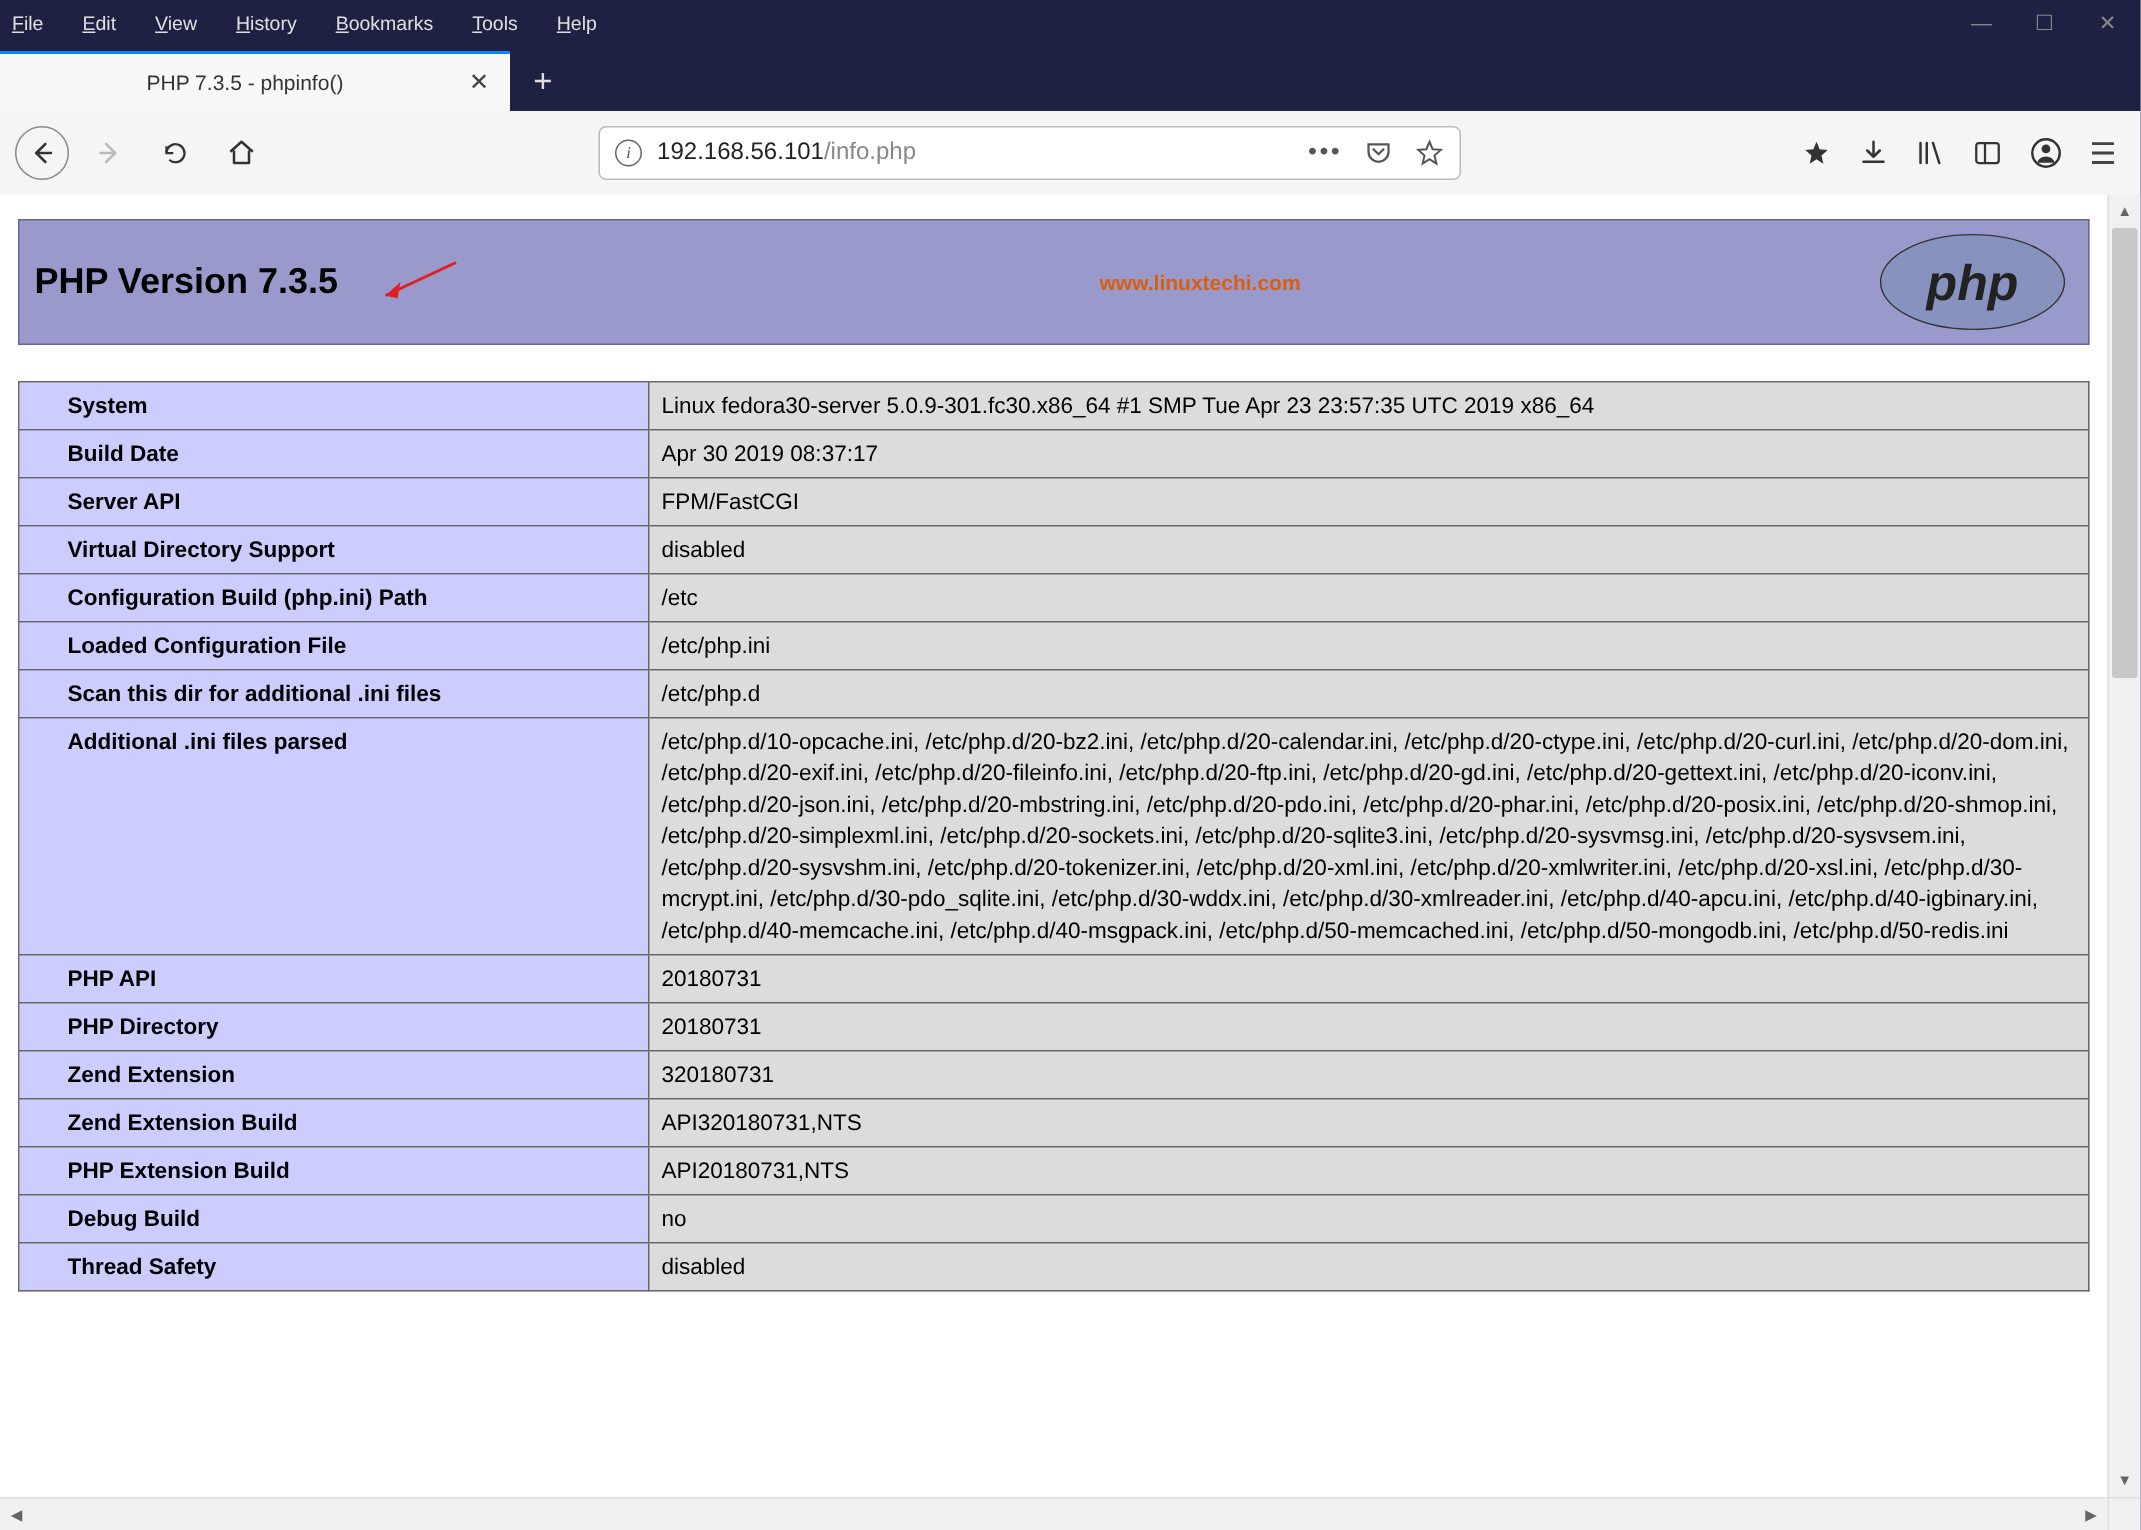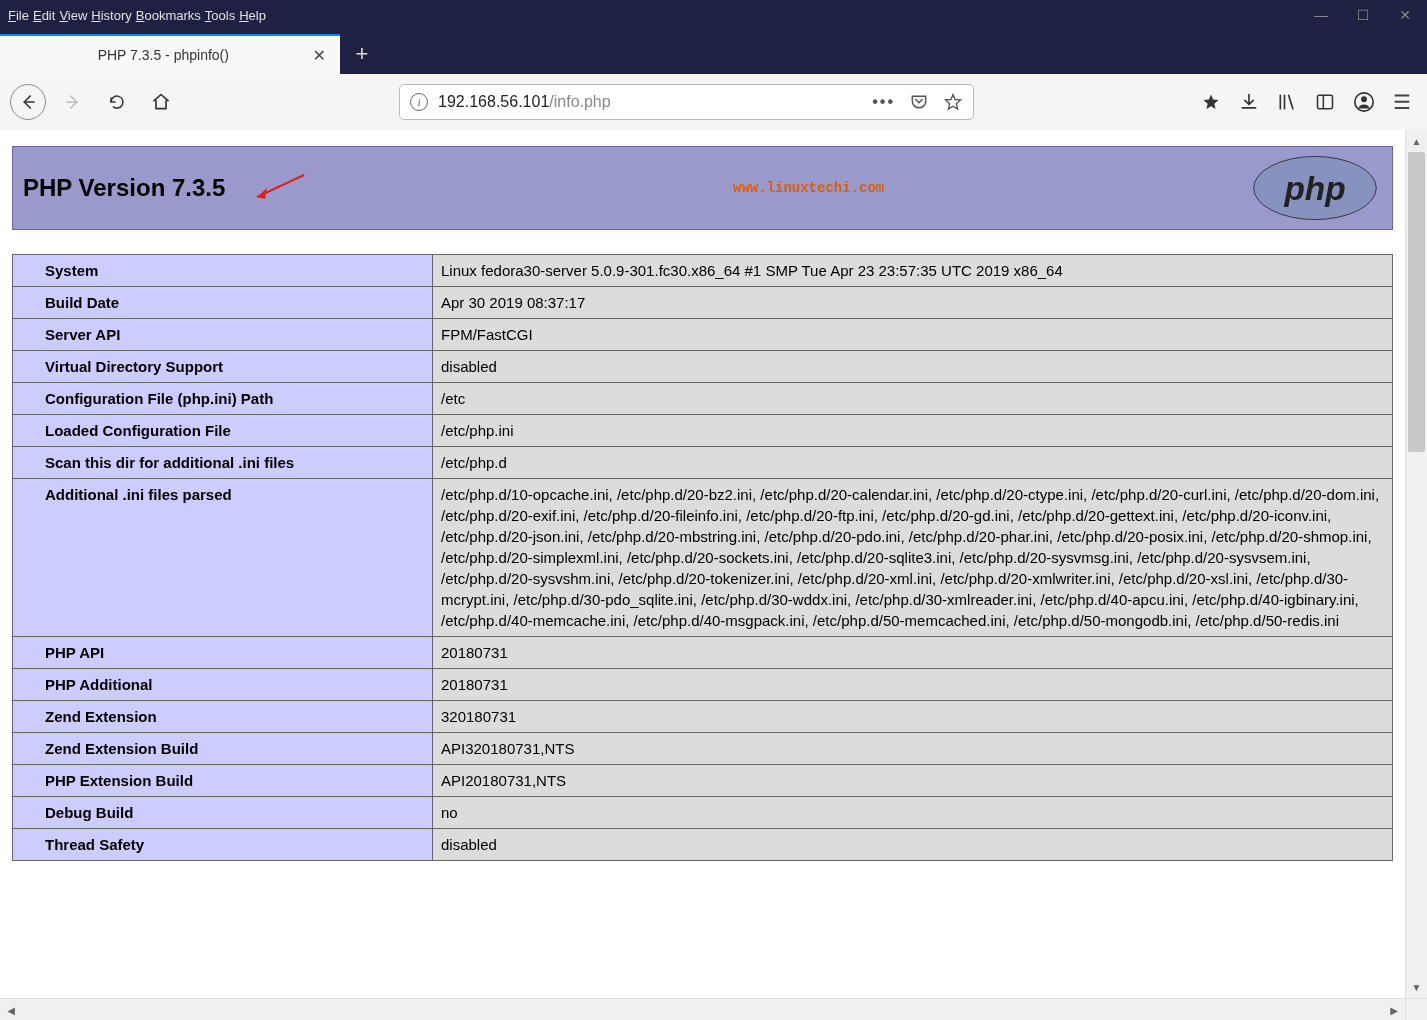--- a/index.html
+++ b/index.html
@@ -17,21 +17,21 @@
   .menubar {
     background: #1f2142;
     color: #e0e0e0;
     height: 30px;
     display: flex;
     align-items: center;
     padding: 0 8px;
     font-size: 13px;
     justify-content: space-between;
   }
-  .menubar-left { display: flex; align-items: center; gap: 4px; }
+  .menubar-left { display: flex; align-items: center; gap: 26px; }
   .menu-item { color: #e0e0e0; cursor: default; }
   .menu-item .ul { text-decoration: underline; }
   .window-controls { display: flex; gap: 26px; color: #888; padding-right: 6px;}
   .wc { width: 16px; text-align: center; font-size: 14px; }
 
   
   .tabstrip {
     background: #1f2142;
     height: 44px;
     display: flex;
@@ -172,21 +172,21 @@
     height: 70px;
   }
   .watermark {
     position: absolute;
     left: 720px;
     top: 50%;
     transform: translateY(-50%);
     color: #d95f0e;
     font-weight: bold;
     font-size: 14px;
-    font-family: Liberation Mono, monospace;
+    font-family: Liberation Sans, sans-serif;
   }
   .arrow {
     position: absolute;
     left: 236px;
     top: 26px;
   }
 
   
   .info-table {
     width: 100%;
@@ -354,41 +354,41 @@
           </tr>
           <tr>
             <td class="k">Server API</td>
             <td class="v">FPM/FastCGI</td>
           </tr>
           <tr>
             <td class="k">Virtual Directory Support</td>
             <td class="v">disabled</td>
           </tr>
           <tr>
-            <td class="k">Configuration File (php.ini) Path</td>
+            <td class="k">Configuration Build (php.ini) Path</td>
             <td class="v">/etc</td>
           </tr>
           <tr>
             <td class="k">Loaded Configuration File</td>
             <td class="v">/etc/php.ini</td>
           </tr>
           <tr>
             <td class="k">Scan this dir for additional .ini files</td>
             <td class="v">/etc/php.d</td>
           </tr>
           <tr>
             <td class="k">Additional .ini files parsed</td>
             <td class="v">/etc/php.d/10-opcache.ini, /etc/php.d/20-bz2.ini, /etc/php.d/20-calendar.ini, /etc/php.d/20-ctype.ini, /etc/php.d/20-curl.ini, /etc/php.d/20-dom.ini, /etc/php.d/20-exif.ini, /etc/php.d/20-fileinfo.ini, /etc/php.d/20-ftp.ini, /etc/php.d/20-gd.ini, /etc/php.d/20-gettext.ini, /etc/php.d/20-iconv.ini, /etc/php.d/20-json.ini, /etc/php.d/20-mbstring.ini, /etc/php.d/20-pdo.ini, /etc/php.d/20-phar.ini, /etc/php.d/20-posix.ini, /etc/php.d/20-shmop.ini, /etc/php.d/20-simplexml.ini, /etc/php.d/20-sockets.ini, /etc/php.d/20-sqlite3.ini, /etc/php.d/20-sysvmsg.ini, /etc/php.d/20-sysvsem.ini, /etc/php.d/20-sysvshm.ini, /etc/php.d/20-tokenizer.ini, /etc/php.d/20-xml.ini, /etc/php.d/20-xmlwriter.ini, /etc/php.d/20-xsl.ini, /etc/php.d/30-mcrypt.ini, /etc/php.d/30-pdo_sqlite.ini, /etc/php.d/30-wddx.ini, /etc/php.d/30-xmlreader.ini, /etc/php.d/40-apcu.ini, /etc/php.d/40-igbinary.ini, /etc/php.d/40-memcache.ini, /etc/php.d/40-msgpack.ini, /etc/php.d/50-memcached.ini, /etc/php.d/50-mongodb.ini, /etc/php.d/50-redis.ini</td>
           </tr>
           <tr>
             <td class="k">PHP API</td>
             <td class="v">20180731</td>
           </tr>
           <tr>
-            <td class="k">PHP Additional</td>
+            <td class="k">PHP Directory</td>
             <td class="v">20180731</td>
           </tr>
           <tr>
             <td class="k">Zend Extension</td>
             <td class="v">320180731</td>
           </tr>
           <tr>
             <td class="k">Zend Extension Build</td>
             <td class="v">API320180731,NTS</td>
           </tr>

